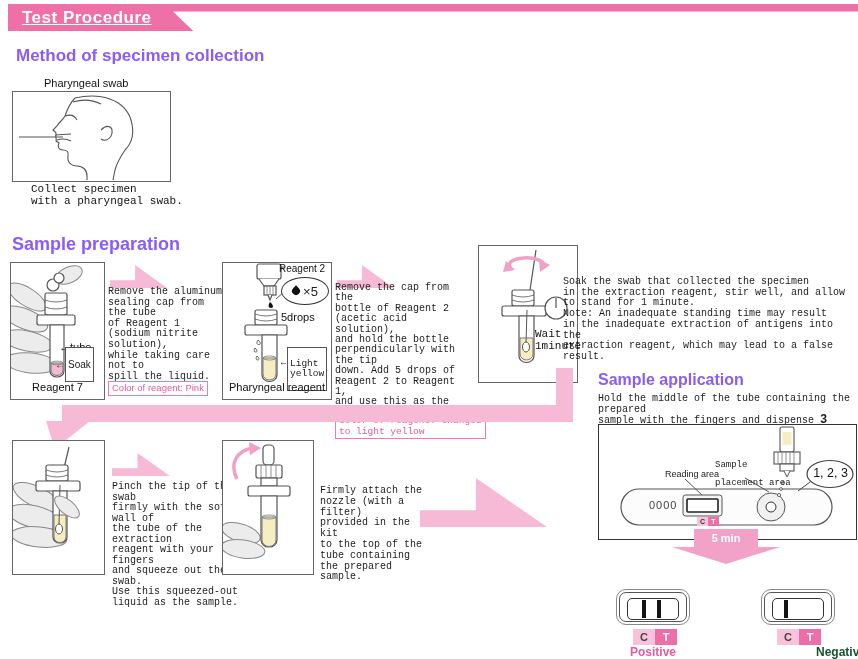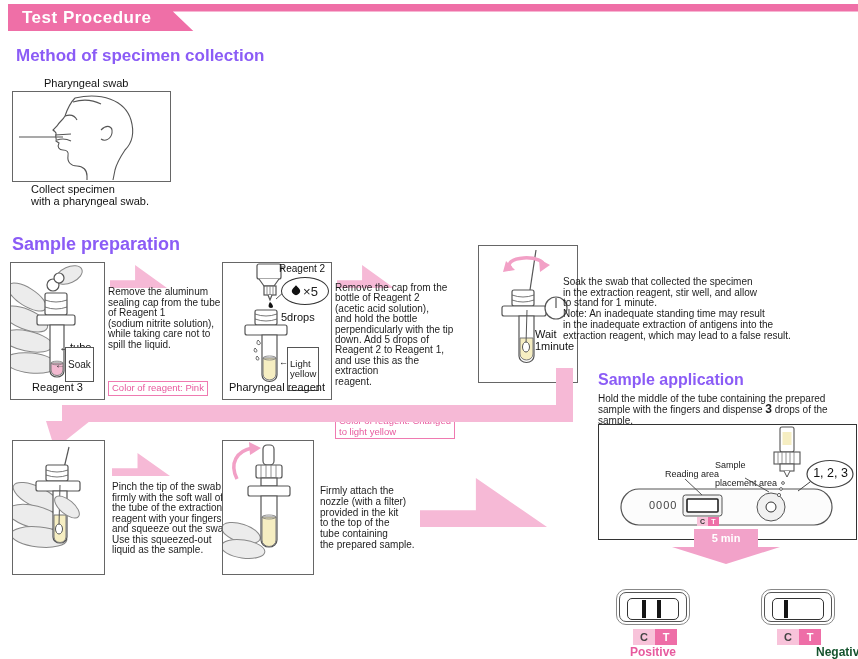--- a/index.html
+++ b/index.html
@@ -1,30 +1,30 @@
 <!DOCTYPE html>
 <html><head>
 <meta charset="utf-8">
 <style>
   html,body{margin:0;padding:0;background:#fff;}
   #page{position:relative;width:858px;height:659px;background:#fff;overflow:hidden;
         font-family:"Liberation Sans","DejaVu Sans",sans-serif;color:#222;}
   .abs{position:absolute;}
-  .pre{white-space:pre-line;}
+  .pre{white-space:pre-line;font-family:Liberation Mono, monospace;}
   .illus-box{border:1px solid #666;background:#fff;}
   .txt{font-size:10px;line-height:10.6px;color:#1d1d1d;}
   .cap{font-size:11px;color:#111;text-align:center;}
   .sm{font-size:10px;color:#111;}
   .note{border:1px solid #ef7ab1;color:#e75a9e;font-size:9.5px;line-height:10.5px;padding:1px 3px;background:#fff;}
   .h-purple{color:#8b5cf6;font-weight:bold;}
   .arrow-r{background:#f6b9d6;clip-path:polygon(0 66%,44% 66%,44% 0,100% 100%,0 100%);}
   .band{background:#f6b9d6;}
   .tag{border:1px solid #555;padding:11px 2px;background:#fff;}
   .banner{background:#ef6fa7;clip-path:polygon(0 0,100% 0,100% 28%,19.4% 28%,21.8% 100%,0 100%);}
-  .banner-text{color:#fff;font-weight:bold;font-size:17px;padding:4px 0 0 14px;letter-spacing:0.5px;}
+  .banner-text{color:#fff;font-weight:bold;font-size:17px;padding:4px 0 0 14px;letter-spacing:0.5px;text-decoration:underline;}
   .drop{display:inline-block;width:8px;height:8px;background:#111;border-radius:50% 0 50% 50%;transform:rotate(-45deg);margin-right:3px;}
   .bubble{border:1.2px solid #333;border-radius:50%;background:#fff;display:flex;align-items:center;justify-content:center;}
   .ct{display:inline-block;text-align:center;font-weight:bold;}
   .rescase{border:1px solid #888;border-radius:10px;background:#fff;padding:2px;}
   .rescase-in{border:1.5px solid #555;border-radius:7px;height:100%;box-sizing:border-box;position:relative;background:#fff;}
   .reswin{position:absolute;left:7px;right:7px;top:5px;height:20px;border:1.6px solid #333;border-radius:5px;background:#fff;}
   .bar{position:absolute;top:1px;bottom:1px;width:4px;background:#151515;}
   .ctbig{position:absolute;width:22px;height:16px;font-size:11px;font-weight:bold;text-align:center;line-height:16px;}
   svg{display:block;}
 </style>
@@ -74,21 +74,21 @@
         <rect x="34" y="30" width="22" height="22" rx="2"></rect>
         <rect x="26" y="52" width="38" height="10" rx="2"></rect>
         <path d="M39,62 h14 v46 a7,6 0 0 1 -14,0 Z"></path>
       </g>
       <path d="M34,37 q11,4 22,0 M34,44 q11,4 22,0" fill="none" stroke="#555" stroke-width="0.8"></path>
       <path d="M40,100 h12 v7 a6,5.5 0 0 1 -12,0 Z" fill="#f2b9d0" stroke="#777" stroke-width="1"></path>
       <ellipse cx="46" cy="100" rx="6" ry="1.8" fill="none" stroke="#777" stroke-width="0.8"></ellipse>
     </svg>
     <div class="abs sm" style="left:48px;top:78px;font-size:11px;">←tube</div>
     <div class="abs" style="left:44px;top:96px;font-size:10px;"><span>←</span><span class="tag">Soak</span></div>
-    <div class="abs cap" style="left:0;right:0;top:118px;">Reagent 3</div>
+    <div class="abs cap" style="left:0;right:0;top:118px;">Reagent 7</div>
   </div>
   <div class="abs arrow-r" style="left:110px;top:265px;width:57px;height:23px;"></div>
   <div class="abs txt pre" style="left:108px;top:287px;width:118px;">Remove the aluminum
 sealing cap from the tube
 of Reagent 1
  (sodium nitrite solution),
 while taking care not to
 spill the liquid.</div>
   <div class="abs note" style="left:108px;top:381px;">Color of reagent: Pink</div>
 

